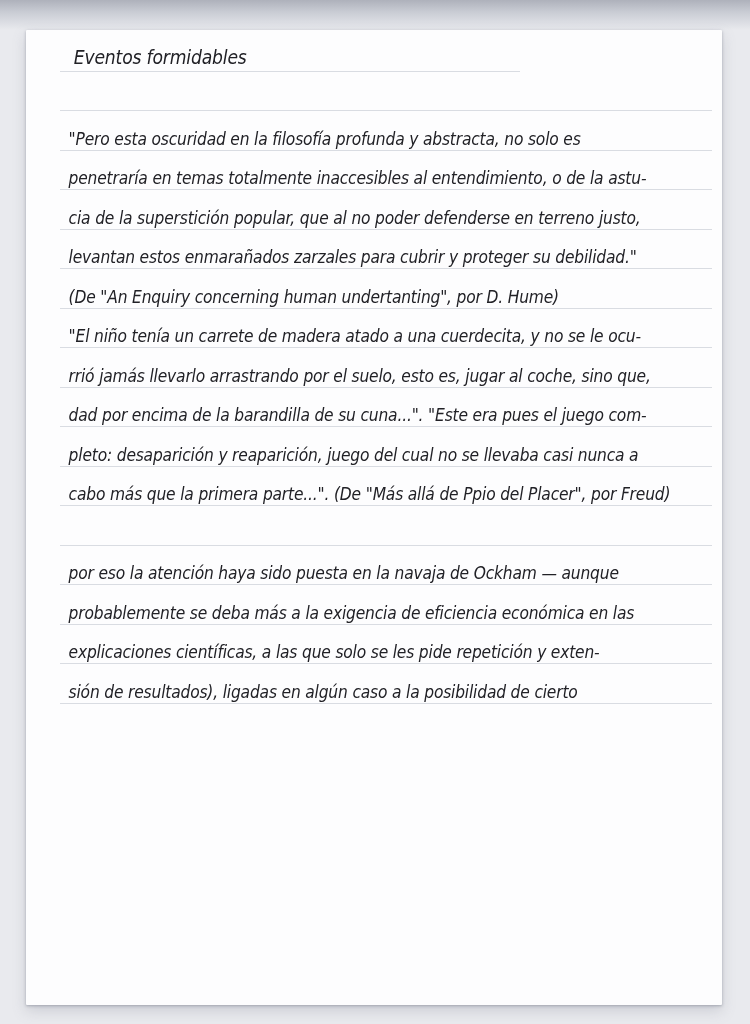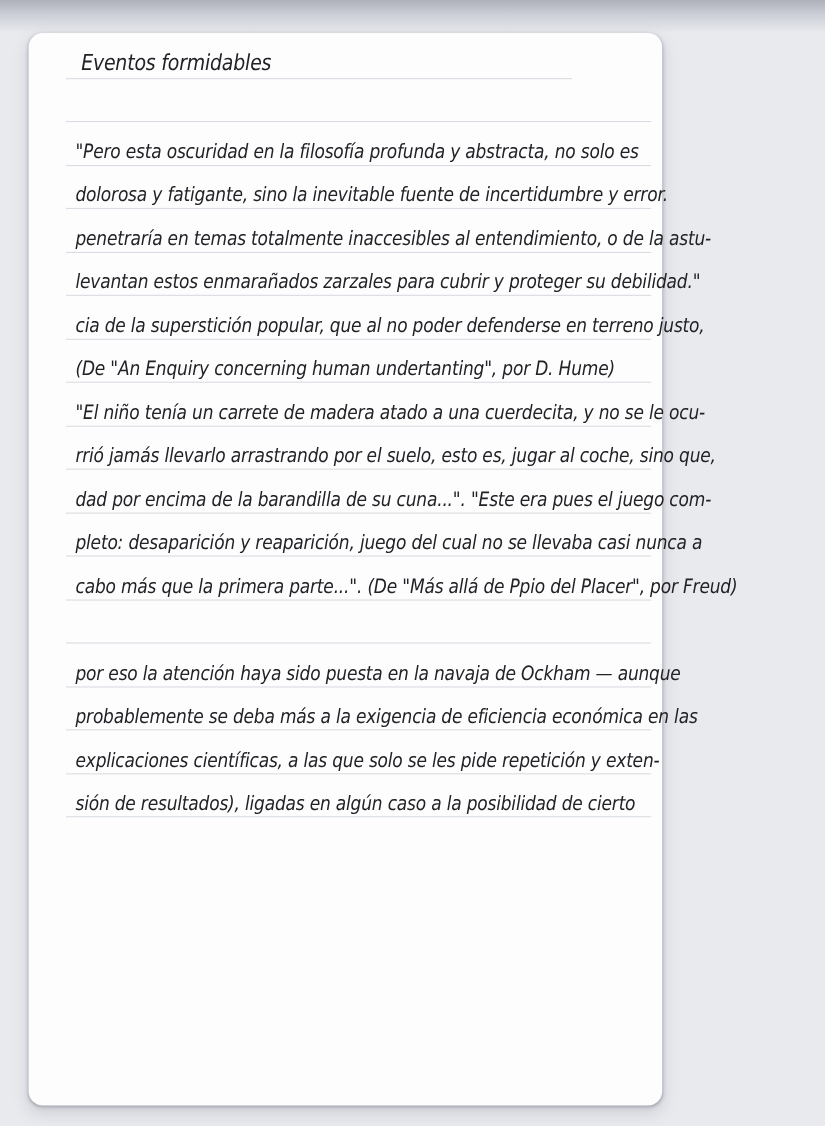--- a/index.html
+++ b/index.html
@@ -17,24 +17,24 @@
   }
   
   .top-shade{
     position:absolute;left:0;top:0;width:750px;height:30px;
     background:linear-gradient(to bottom,#aeb1bb 0%,#c9ccd4 40%,rgba(233,234,238,0) 100%);
     pointer-events:none;
   }
   .sheet{
     position:absolute;
     left:26px;top:30px;
-    width:576px;height:975px;
+    width:696px;height:975px;
     background:var(--paper);
     box-shadow:0 1px 3px rgba(100,105,120,.45),0 6px 14px rgba(120,125,140,.25);
-    border-radius:13px;
+    border-radius:1px;
   }
   .lines{
     position:absolute;
     top:2px;left:34px;right:10px;
   }
   .line{
     height:39.5px;
     border-bottom:1px solid var(--rule);
     display:flex;
     align-items:flex-end;
@@ -73,30 +73,27 @@
     <div class="line title-line">
       <span class="hw">Eventos formidables</span>
     </div>
 
     <div class="line"></div>
 
     <div class="line">
         <span class="hw">"Pero esta oscuridad en la filosofía profunda y abstracta, no solo es</span>
       </div>
     <div class="line">
-        <span class="hw">dolorosa y fatigante, sino la inevitable fuente de incertidumbre y error.</span>
-      </div>
-    <div class="line">
         <span class="hw">penetraría en temas totalmente inaccesibles al entendimiento, o de la astu-</span>
       </div>
     <div class="line">
-        <span class="hw">levantan estos enmarañados zarzales para cubrir y proteger su debilidad."</span>
+        <span class="hw">cia de la superstición popular, que al no poder defenderse en terreno justo,</span>
       </div>
     <div class="line">
-        <span class="hw">cia de la superstición popular, que al no poder defenderse en terreno justo,</span>
+        <span class="hw">levantan estos enmarañados zarzales para cubrir y proteger su debilidad."</span>
       </div>
     <div class="line">
         <span class="hw">(De "An Enquiry concerning human undertanting", por D. Hume)</span>
       </div>
 
     <div class="line">
         <span class="hw">"El niño tenía un carrete de madera atado a una cuerdecita, y no se le ocu-</span>
       </div>
     <div class="line">
         <span class="hw">rrió jamás llevarlo arrastrando por el suelo, esto es, jugar al coche, sino que,</span>

